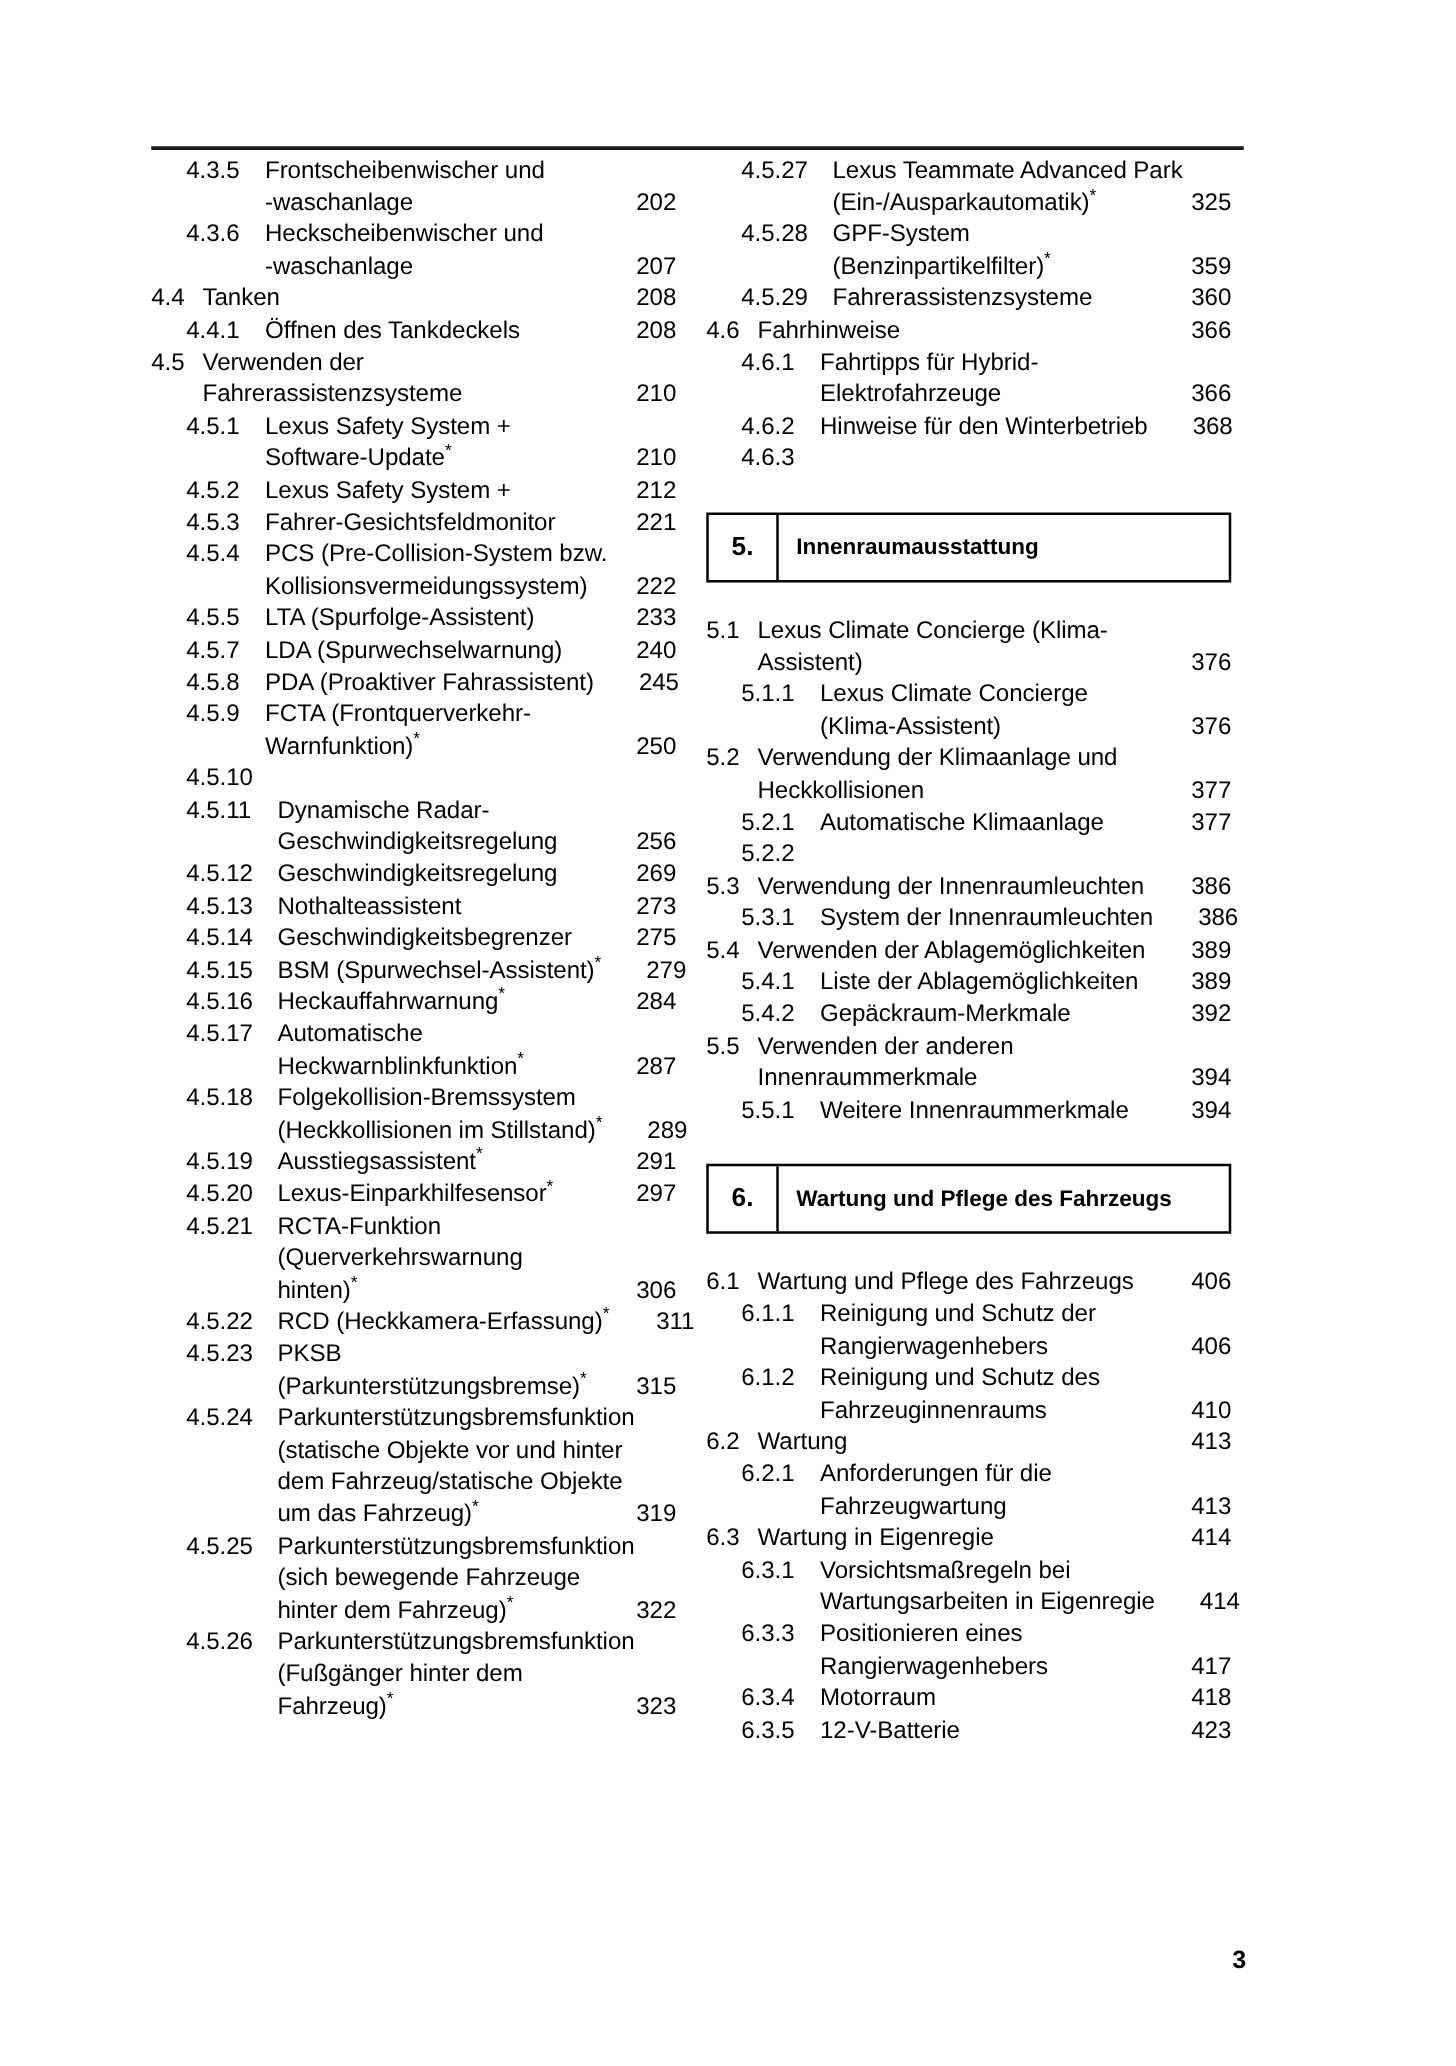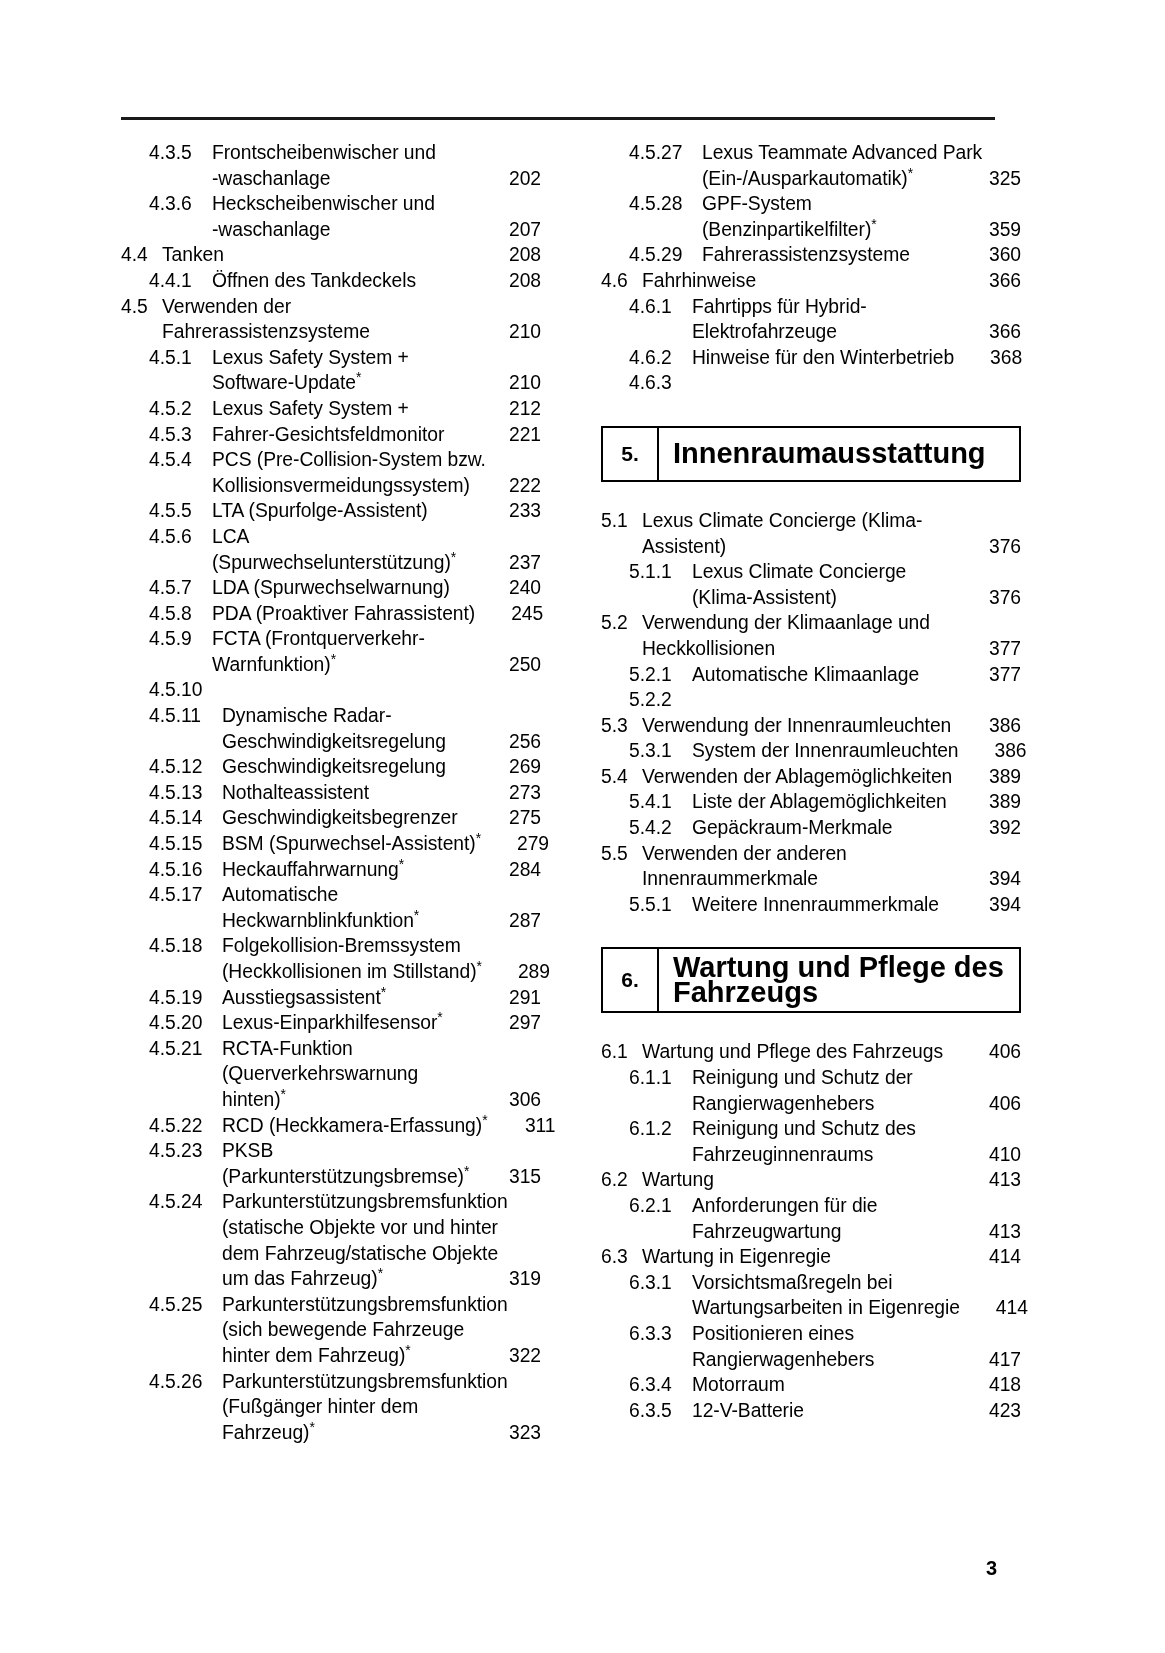--- a/index.html
+++ b/index.html
@@ -19,24 +19,24 @@
     padding:0;
   }
   .top-rule {
     position:absolute;
     left:121px; top:117px;
     width:874px; height:3px;
     background:#1a1a1a;
   }
   .columns {
     position:absolute;
-    left:121px; top:140px;
+    left:121px; top:124px;
     width:880px;
     display:flex;
-    gap:60px;
+    gap:24px;
   }
   .col { width:420px; flex:0 0 420px; }
 
   
   .entry {
     display:flex;
     align-items:flex-start;
     font-size:19.3px;
     line-height:25.6px;
     letter-spacing:-0.05px;
@@ -104,21 +104,21 @@
     font-weight:bold;
     font-size:21px;
     border-right:2px solid #000;
   }
   .chapter-title {
     flex:1 1 auto;
     display:flex;
     align-items:center;
     padding:6px 10px 6px 14px;
     font-weight:bold;
-    font-size:29px;
+    font-size:18px;
     line-height:25px;
   }
 
   .folio {
     position:absolute;
     right:168px;
     bottom:73px;
     font-size:20px;
     font-weight:bold;
   }
@@ -241,33 +241,20 @@
           <div class="num">4.5.5</div>
           <div class="body-col">
             <div class="line">
               <span class="txt">LTA (Spurfolge-Assistent)</span>
               <span class="lead"></span>
               <span class="pg">233</span>
             </div>
           </div>
         </div>
         <div class="entry lvl2">
-          <div class="num">4.5.6</div>
-          <div class="body-col">
-            <div class="line">
-              <span class="txt">LCA</span>
-            </div>
-            <div class="line">
-              <span class="txt">(Spurwechselunterstützung)<sup class="ast">*</sup></span>
-              <span class="lead"></span>
-              <span class="pg">237</span>
-            </div>
-          </div>
-        </div>
-        <div class="entry lvl2">
           <div class="num">4.5.7</div>
           <div class="body-col">
             <div class="line">
               <span class="txt">LDA (Spurwechselwarnung)</span>
               <span class="lead"></span>
               <span class="pg">240</span>
             </div>
           </div>
         </div>
         <div class="entry lvl2">

